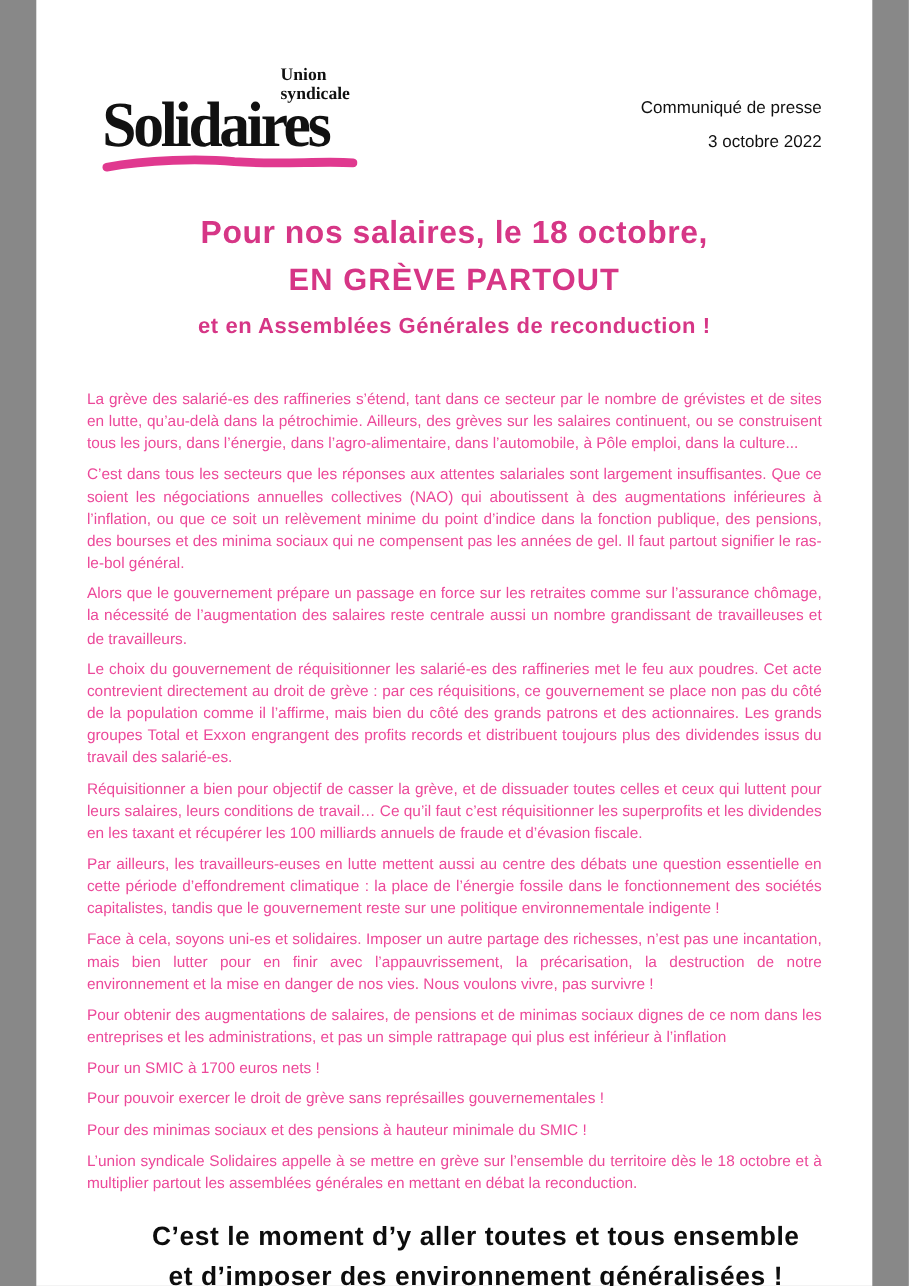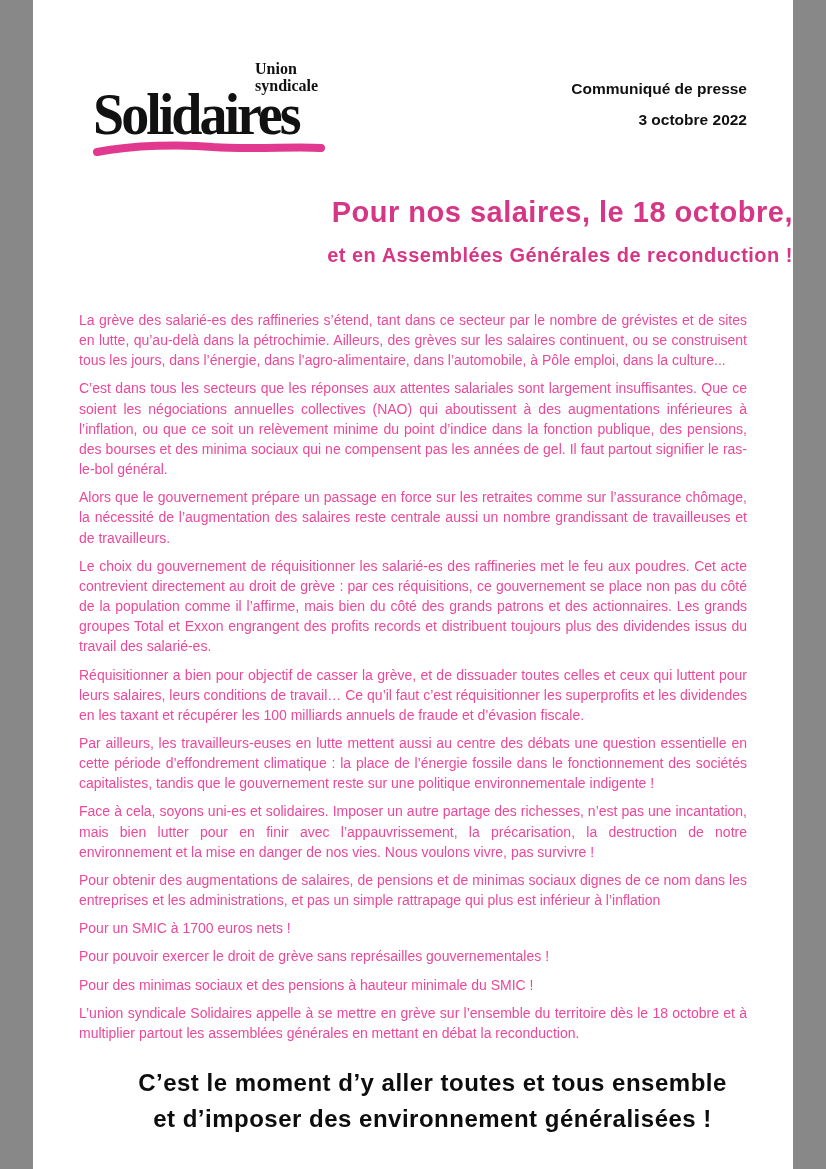--- a/index.html
+++ b/index.html
@@ -37,31 +37,31 @@
     left: 0px; top: 24px;
     font-family: "Liberation Serif", serif;
     font-weight: bold;
     font-size: 56px;
     letter-spacing: -3px;
     color: #111;
     transform: scaleY(1.04);
   }
   .logo-swoosh { position: absolute; left: 0px; top: 82px; }
   .press-block {
-    margin-top: 22px;
+    margin-top: 32px;
     text-align: right;
-    font-weight: bold;
+    font-weight: normal;
     font-size: 15.5px;
     color: #111;
   }
   .press-date { margin-top: 13px; }
   
   .headline {
     margin-top: 30px;
-    text-align: right;
+    text-align: center;
     color: #d63686;
     font-weight: bold;
     letter-spacing: 0.5px;
   }
   .headline-line1 { font-size: 29px; line-height: 44px; }
   .headline-line2 { font-size: 28px; line-height: 42px; letter-spacing: 1px; }
   .headline-line3 { font-size: 20px; line-height: 42px; }
   
   .body-text {
     margin: 34px 46px 0 46px;
@@ -109,20 +109,21 @@
       </svg>
     </div>
     <div class="press-block">
       <div class="press-kicker">Communiqué de presse</div>
       <div class="press-date">3 octobre 2022</div>
     </div>
   </div>
 
   <div class="headline">
     <div class="headline-line1">Pour nos salaires, le 18 octobre,</div>
+    <div class="headline-line2">EN GRÈVE PARTOUT</div>
     <div class="headline-line3">et en Assemblées Générales de reconduction !</div>
   </div>
 
   <div class="body-text">
       <p>La grève des salarié-es des raffineries s’étend, tant dans ce secteur par le nombre de grévistes et de sites en lutte, qu’au-delà dans la pétrochimie. Ailleurs, des grèves sur les salaires continuent, ou se construisent tous les jours, dans l’énergie, dans l’agro-alimentaire, dans l’automobile, à Pôle emploi, dans la culture...</p>
       <p>C’est dans tous les secteurs que les réponses aux attentes salariales sont largement insuffisantes. Que ce soient les négociations annuelles collectives (NAO) qui aboutissent à des augmentations inférieures à l’inflation, ou que ce soit un relèvement minime du point d’indice dans la fonction publique, des pensions, des bourses et des minima sociaux qui ne compensent pas les années de gel. Il faut partout signifier le ras-le-bol général.</p>
       <p>Alors que le gouvernement prépare un passage en force sur les retraites comme sur l’assurance chômage, la nécessité de l’augmentation des salaires reste centrale aussi un nombre grandissant de travailleuses et de travailleurs.</p>
       <p>Le choix du gouvernement de réquisitionner les salarié-es des raffineries met le feu aux poudres. Cet acte contrevient directement au droit de grève : par ces réquisitions, ce gouvernement se place non pas du côté de la population comme il l’affirme, mais bien du côté des grands patrons et des actionnaires.  Les grands groupes Total et Exxon engrangent des profits records et distribuent toujours plus des dividendes issus du travail des salarié-es.</p>
       <p>Réquisitionner a bien pour objectif de casser la grève, et de dissuader toutes celles et ceux qui luttent pour leurs salaires, leurs conditions de travail… Ce qu’il faut c’est réquisitionner les superprofits et les dividendes en les taxant et récupérer les 100 milliards annuels de fraude et d’évasion fiscale.</p>
       <p>Par ailleurs, les travailleurs-euses en lutte mettent aussi au centre des débats une question essentielle en cette période d’effondrement climatique : la place de l’énergie fossile dans le fonctionnement des sociétés capitalistes, tandis que le gouvernement reste sur une politique environnementale indigente !</p>

